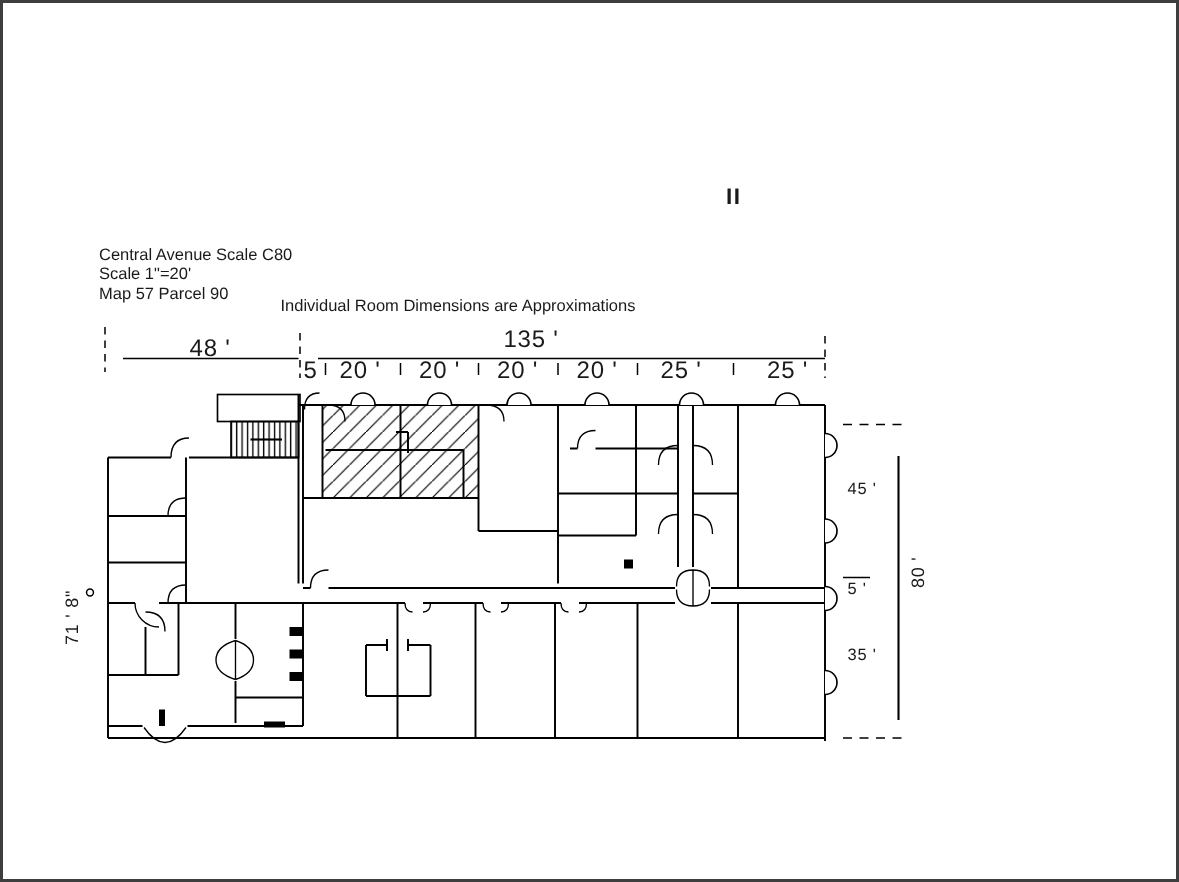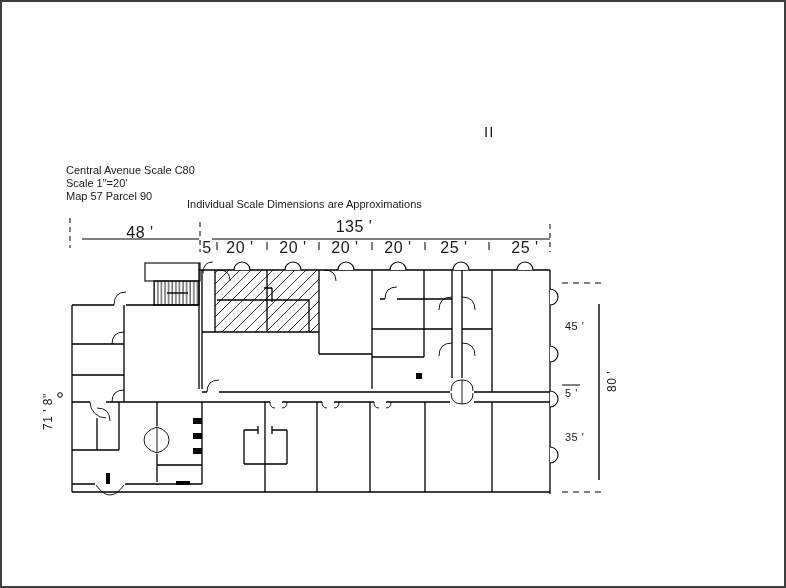--- a/index.html
+++ b/index.html
@@ -7,21 +7,21 @@
     position:relative;width:786px;height:588px;background:#fff;
     border:2px solid #3e3e3e;box-sizing:border-box;overflow:hidden;
     font-family:"Liberation Sans", sans-serif;color:#111;
   }
   #plan-svg{position:absolute;left:0;top:0;}
   .t{position:absolute;white-space:nowrap;font-size:11px;line-height:13px;color:#1a1a1a;}
   .tc{transform:translateX(-50%);}
   .dim{font-size:16px;letter-spacing:0.5px;}
   .dimr{font-size:11px;letter-spacing:0.5px;}
   .rot{transform:rotate(-90deg);transform-origin:0 0;font-size:12px;letter-spacing:0.5px;}
-  .mark{font-weight:normal;font-size:15px;letter-spacing:1px;}
+  .mark{font-weight:bold;font-size:15px;letter-spacing:1px;}
   .title-line{font-size:11px;}
 </style>
 </head>
 <body>
 
 <div id="stage">
 
   <svg id="plan-svg" width="786" height="588" viewBox="0 0 786 588">
     <defs>
       <pattern id="vhatch" width="3.6" height="24" patternUnits="userSpaceOnUse">
@@ -140,21 +140,21 @@
       <rect x="104" y="471" width="4" height="11"></rect>
       <rect x="174" y="479" width="14" height="4"></rect>
       <rect x="414" y="371" width="6" height="6"></rect>
     </g>
   </svg>
 
   <div class="t title-line" style="left:64px;top:162px">Central Avenue Scale C80</div>
   <div class="t title-line" style="left:64px;top:175px">Scale 1"=20'</div>
   <div class="t title-line" style="left:64px;top:188px">Map 57 Parcel 90</div>
 
-  <div class="t" style="left:185px;top:196px">Individual Scale Dimensions are Approximations</div>
+  <div class="t" style="left:185px;top:196px">Individual Room Dimensions are Approximations</div>
 
   <div class="t mark" style="left:482px;top:123px">II</div>
 
   <div class="t dim tc" style="left:138px;top:224px">48 '</div>
   <div class="t dim tc" style="left:352px;top:218px">135 '</div>
   <div class="t dim tc" style="left:205px;top:239px">5</div>
   <div class="t dim tc" style="left:238px;top:239px">20 '</div>
   <div class="t dim tc" style="left:291px;top:239px">20 '</div>
   <div class="t dim tc" style="left:343px;top:239px">20 '</div>
   <div class="t dim tc" style="left:396px;top:239px">20 '</div>

